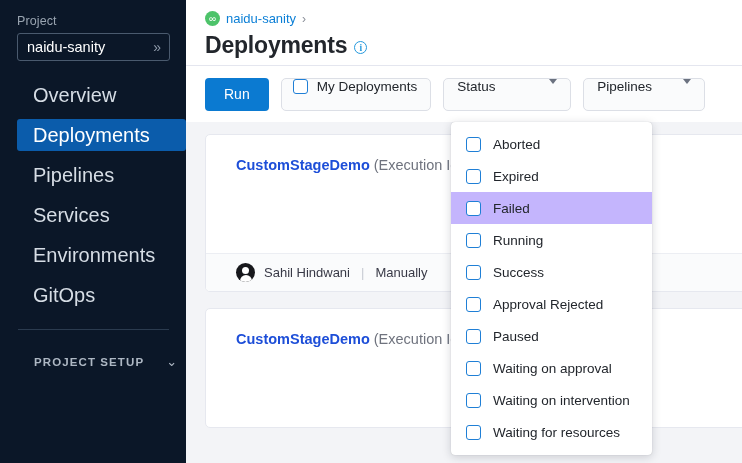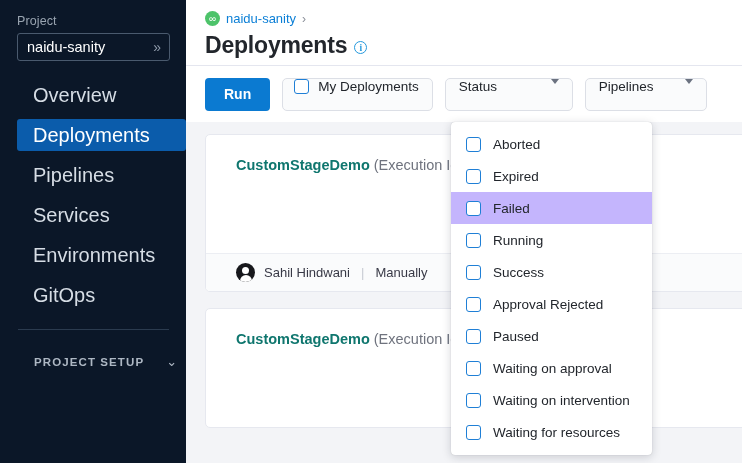--- a/index.html
+++ b/index.html
@@ -122,21 +122,21 @@
     height: 56px;
     display: flex; align-items: center;
     padding-left: 19px;
     gap: 12px;
     background: #ffffff;
   }
   .btn-run {
     background: #0b7ad1; color: #fff;
     border: none; border-radius: 4px;
     height: 33px; padding: 0 19px;
-    font-size: 14px; font-weight: bold;
+    font-size: 14px; font-weight: normal;
     cursor: pointer;
     font-family: "Liberation Sans", sans-serif;
   }
   .filter-pill {
     height: 33px;
     border: 1px solid #dcdfe6;
     border-radius: 5px;
     background: #fafbfc;
     display: flex; align-items: flex-start;
     padding: 0 13px;
@@ -169,21 +169,21 @@
   .card {
     background: #ffffff;
     border: 1px solid #e6e8ef;
     border-radius: 5px;
     width: 560px;
     margin-bottom: 16px;
     overflow: hidden;
   }
   .card-body { padding: 22px 0 0 30px; height: 118px; }
   .card-title { font-size: 14.5px; color: #383946; white-space: nowrap; }
-  .card-title b { font-weight: bold; color: #0f766e; }
+  .card-title b { font-weight: bold; color: #1d4ed8; }
   .card-title .muted { color: #6f737e; }
   .card-foot {
     height: 38px;
     background: #fafbfc;
     border-top: 1px solid #eceef3;
     display: flex; align-items: center;
     padding-left: 30px;
     gap: 9px;
     font-size: 13px;
     color: #383946;

